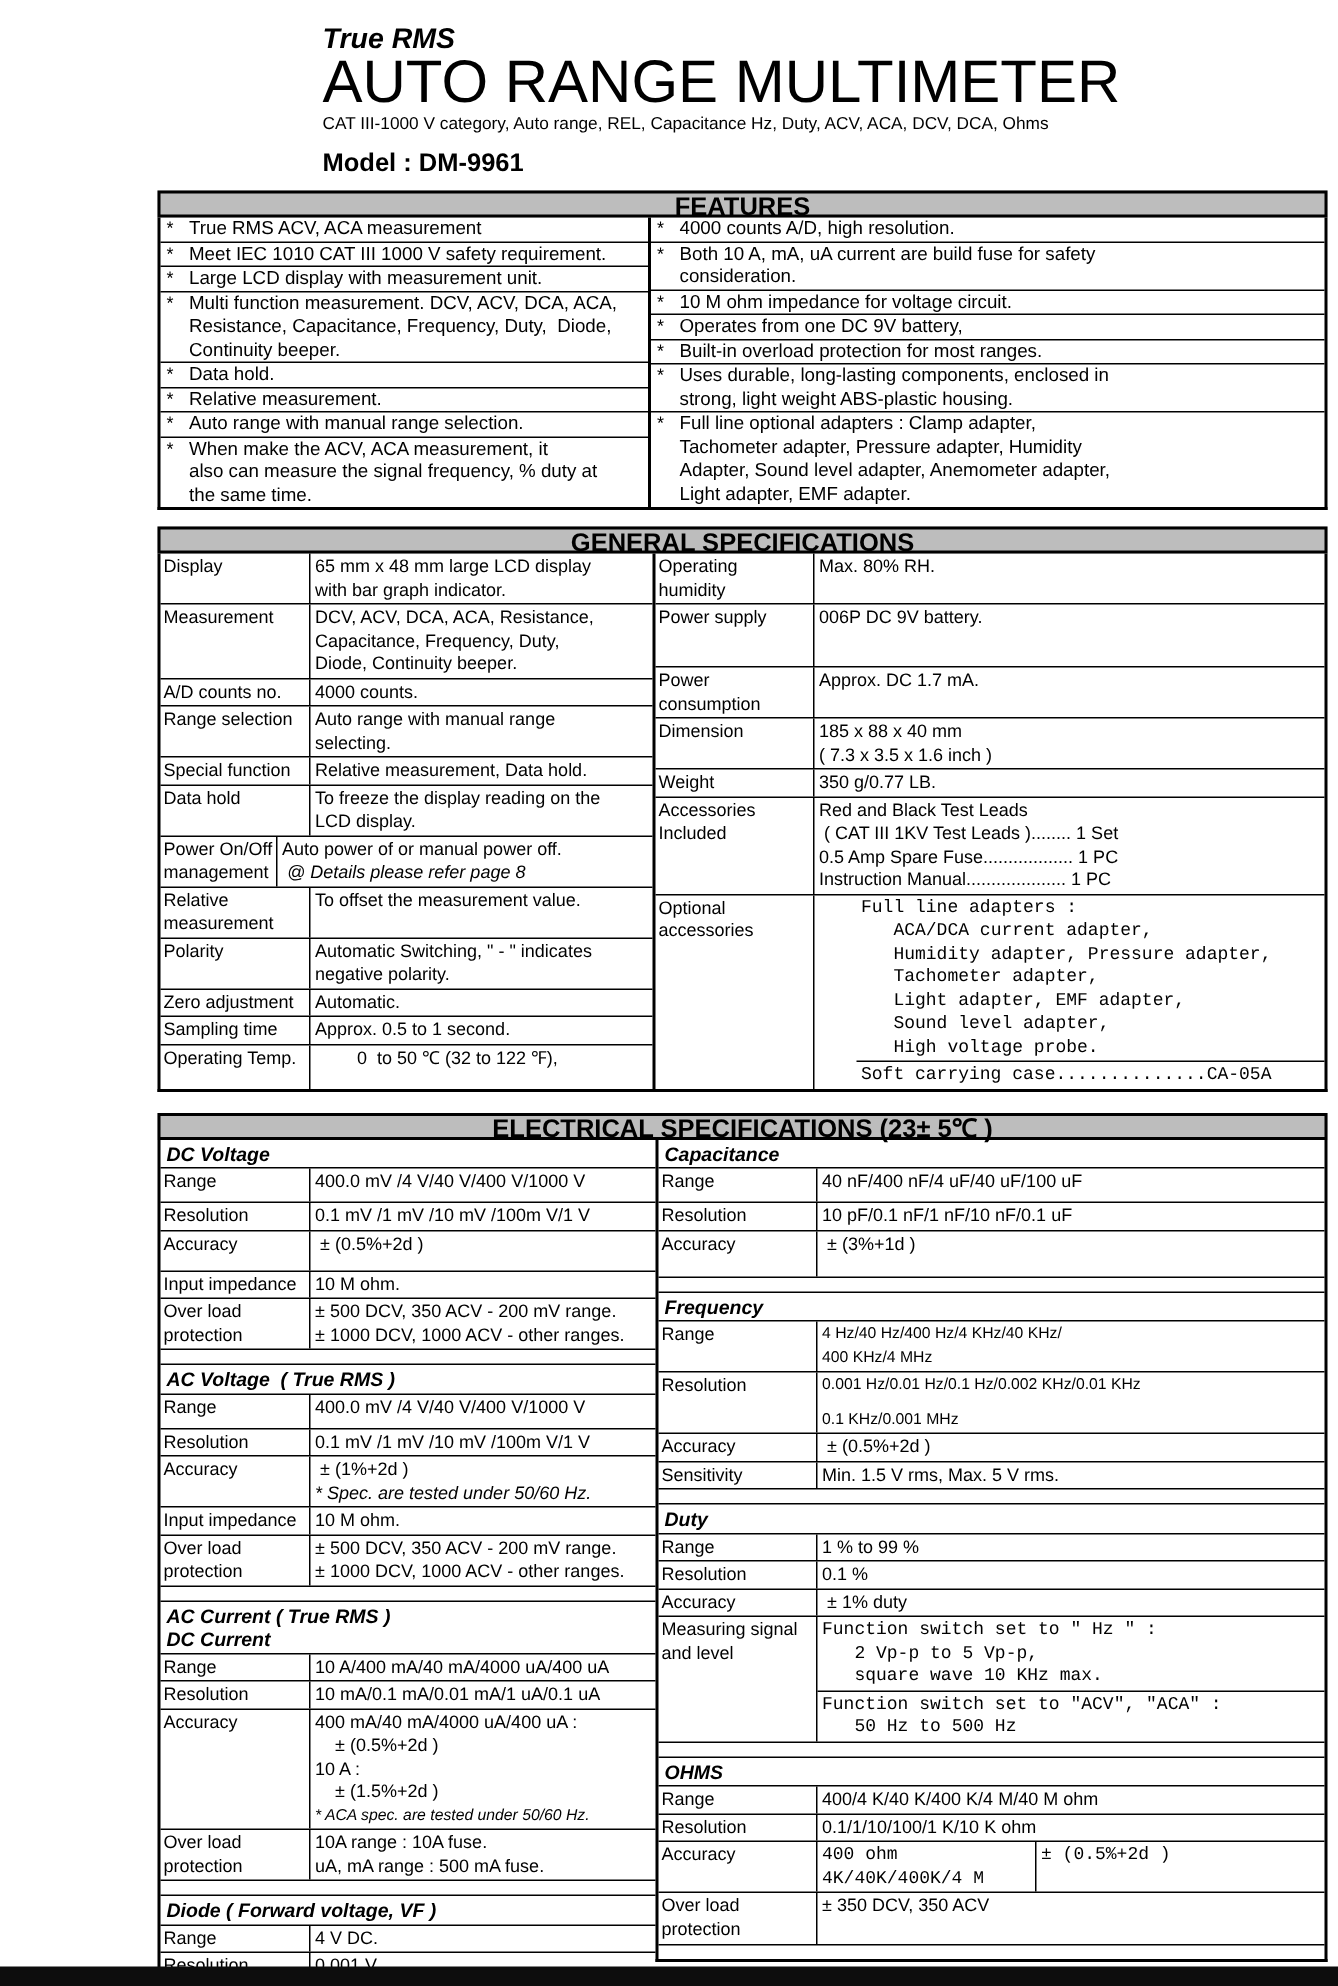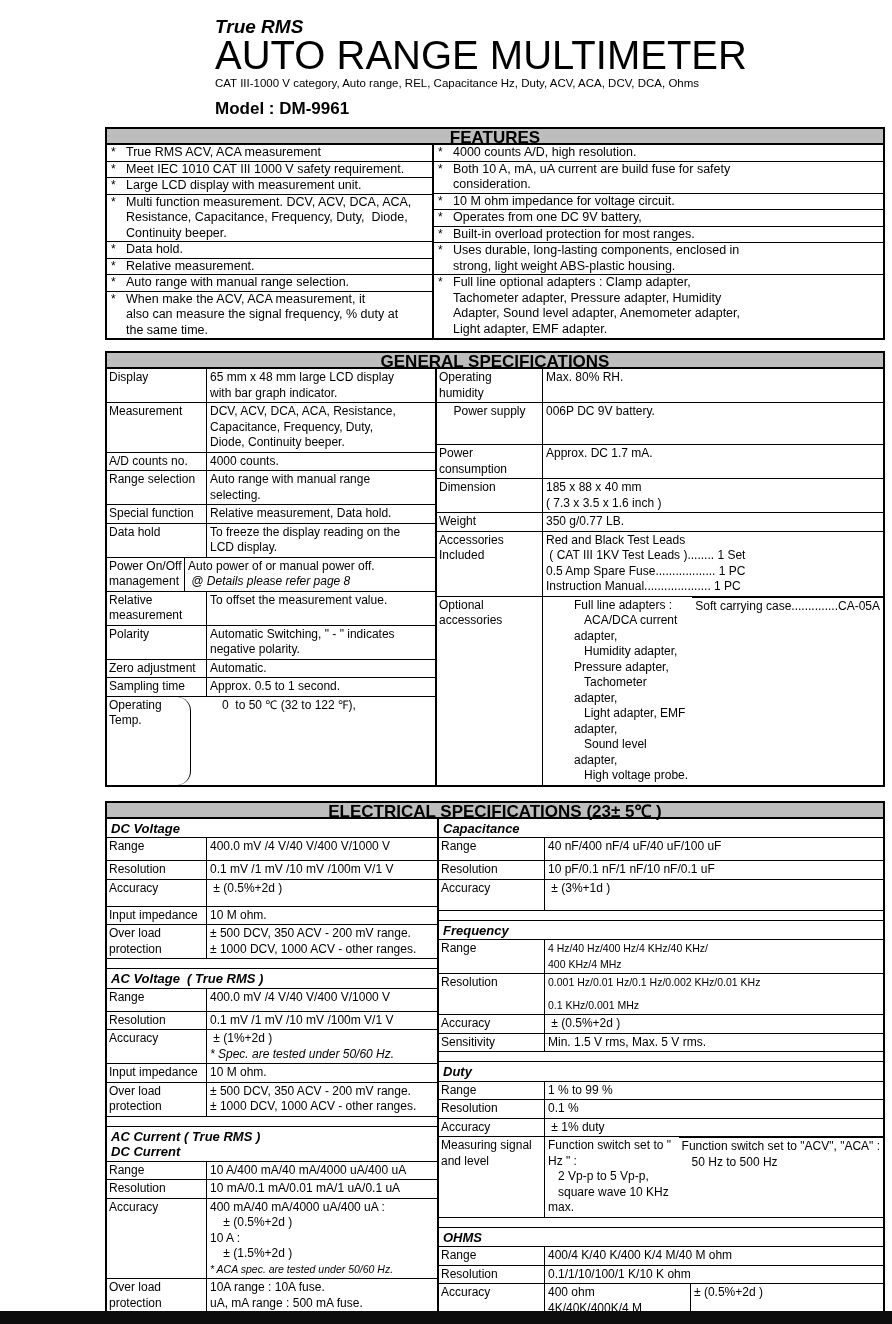--- a/index.html
+++ b/index.html
@@ -32,21 +32,21 @@
   .gen-body{display:flex;border:2px solid #000;border-top:none;align-items:stretch;
             font-size:12px;line-height:15.5px;}
   .ghalf{display:flex;flex-direction:column;box-sizing:border-box;}
   .ghalf.left{width:330px;border-right:2px solid #000;}
   .ghalf.right{flex:1;}
   .srow{display:flex;border-bottom:1px solid #000;}
   .ghalf .srow:last-child{border-bottom:none;gap:28px;}
   .srow.grow{flex:1;}
   .slabel{border-right:1px solid #000;padding:1px 2px;flex-shrink:0;box-sizing:border-box;}
   .sval{flex:1;padding:1px 3px;box-sizing:border-box;}
-  .sval.nopad{padding:0;display:flex;flex-direction:row;}
+  .sval.nopad{padding:0;display:flex;flex-direction:column;font-family:Liberation Mono, monospace;}
   .subcell{padding:1px 3px;}
   .subcell.fill{flex:1;}
   .topline{border-top:1px solid #000;}
   .gridrow{display:flex;}
   .gcol1{width:146px;border-right:1px solid #000;padding:1px 3px;box-sizing:border-box;flex-shrink:0;}
   .gcol2{flex:1;padding:1px 3px;}
   
   .elec-body{display:flex;align-items:flex-start;font-size:12px;line-height:15.5px;}
   .ebox{border:2px solid #000;border-top:none;box-sizing:border-box;display:flex;flex-direction:column;}
   .ebox.left{width:332px;border-right:none;}
@@ -273,40 +273,40 @@
           </div>
           <div class="srow">
             <div class="slabel" style="width: 100px;">
               <div class="vline">Sampling time</div>
             </div>
             <div class="sval">
               <div class="vline">Approx. 0.5 to 1 second.</div>
             </div>
           </div>
           <div class="srow grow">
-            <div class="slabel" style="width: 84px; border-radius: 14px;">
+            <div class="slabel" style="width: 100px;">
               <div class="vline">Operating Temp.</div>
             </div>
             <div class="sval">
               <div class="vline">0  to 50 ℃ (32 to 122 ℉),</div>
             </div>
           </div>
         </div>
       <div class="ghalf right" id="gen-right">
           <div class="srow">
             <div class="slabel" style="width: 106px;">
               <div class="vline">Operating</div>
               <div class="vline">humidity</div>
             </div>
             <div class="sval">
               <div class="vline">Max. 80% RH.</div>
             </div>
           </div>
           <div class="srow" style="min-height: 41px;">
-            <div class="slabel" style="width: 106px; text-align: center;">
+            <div class="slabel" style="width: 106px;">
               <div class="vline">Power supply</div>
             </div>
             <div class="sval">
               <div class="vline">006P DC 9V battery.</div>
             </div>
           </div>
           <div class="srow" style="min-height: 33px;">
             <div class="slabel" style="width: 106px;">
               <div class="vline">Power</div>
               <div class="vline">consumption</div>

